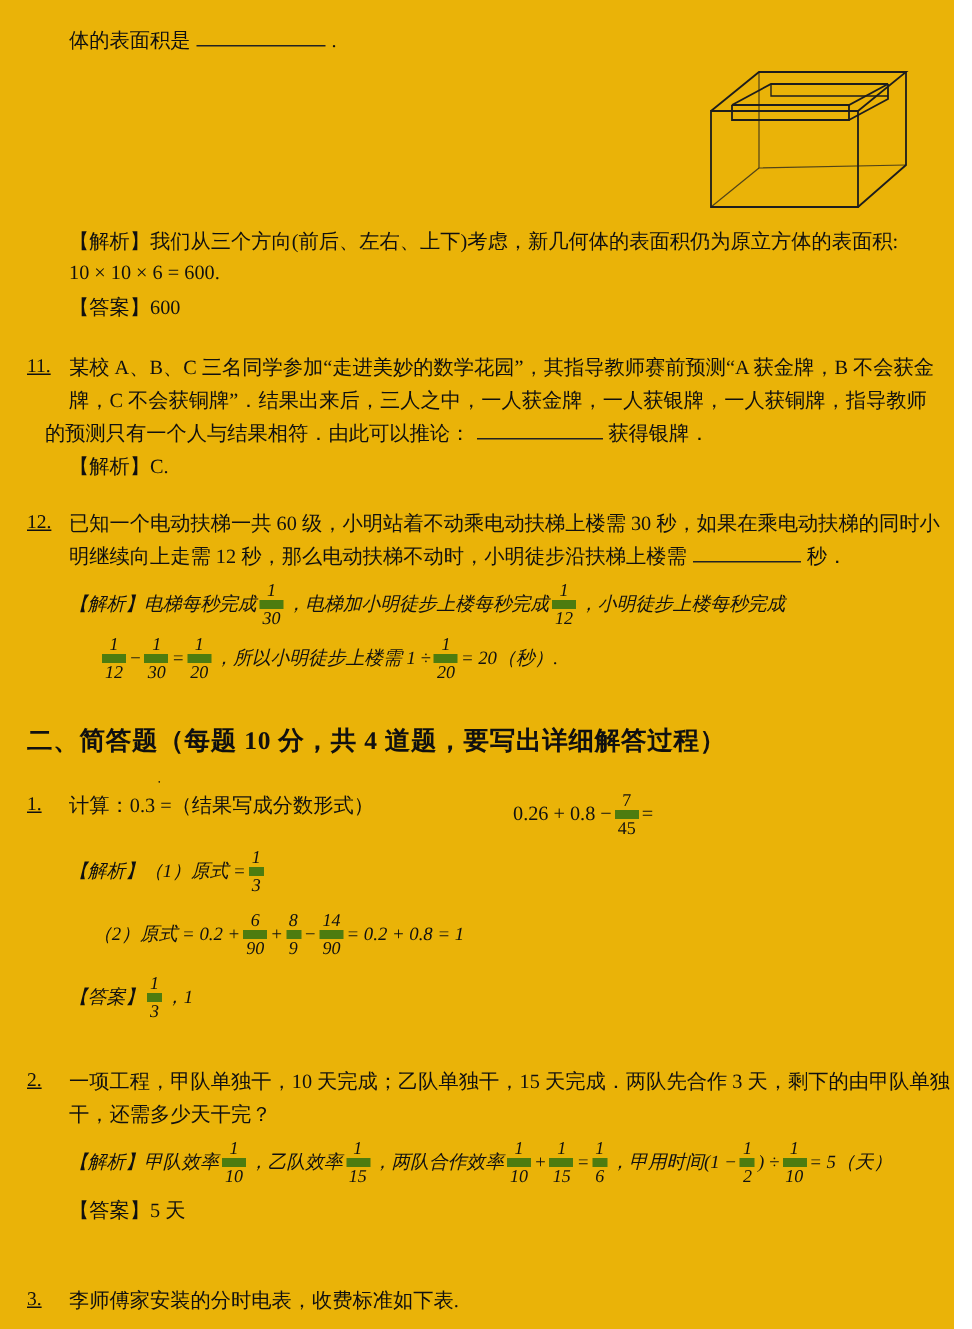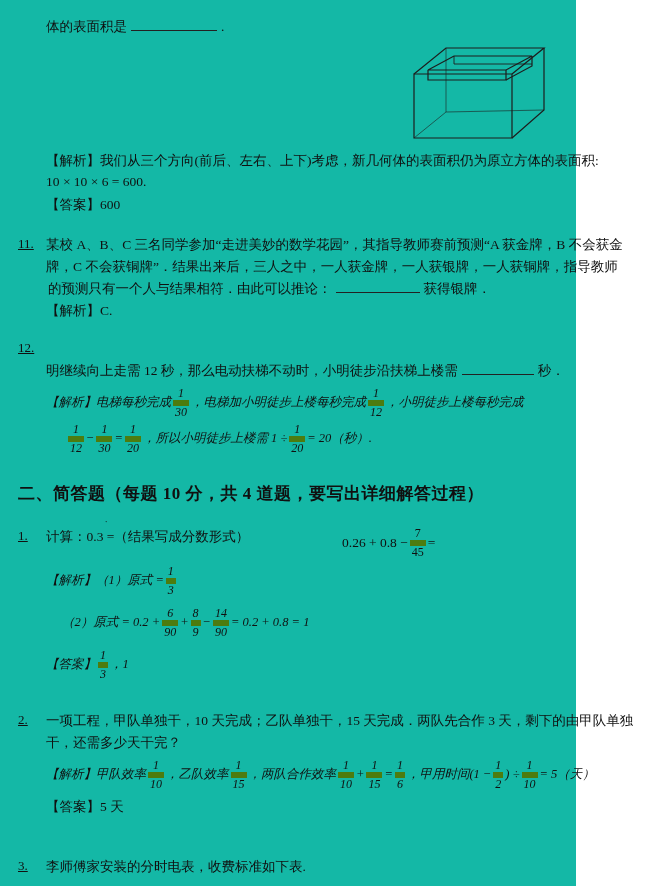--- a/index.html
+++ b/index.html
@@ -10,23 +10,23 @@
   body {
     width: 648px;
     height: 886px;
     position: relative;
     font-family: "Liberation Serif", serif;
     color: #101010;
     overflow: hidden;
   }
   .page {
     position: relative;
-    width: 576px;
+    width: 636px;
     height: 886px;
-    background: #14b8a6;
+    background: #eab308;
     padding: 0;
   }
   .line {
     position: absolute;
     white-space: nowrap;
   }
   .frac {
     display: inline-block;
     vertical-align: middle;
     text-align: center;
@@ -105,28 +105,29 @@
     <span>【解析】</span><span>我们从三个方向(前后、左右、上下)考虑，新几何体的表面积仍为原立方体的表面积:</span>
   </div>
   <div class="line body-txt" style="left:46px; top:174px;">10 × 10 × 6 = 600.</div>
   <div class="line body-txt" style="left:46px; top:196px;">
     <span>【答案】</span><span>600</span>
   </div>
 
   <div class="qnum" style="left:18px; top:236px;">11.</div>
   <div class="line body-txt" style="left:46px; top:236px;">某校 A、B、C 三名同学参加“走进美妙的数学花园”，其指导教师赛前预测“A 获金牌，B 不会获金</div>
   <div class="line body-txt" style="left:46px; top:258px;">牌，C 不会获铜牌”．结果出来后，三人之中，一人获金牌，一人获银牌，一人获铜牌，指导教师</div>
-  <div class="line body-txt" style="left:48px; top:280px;">
+  <div class="line body-txt" style="left:30px; top:280px;">
     <span>的预测只有一个人与结果相符．由此可以推论：</span><span class="blank-ul" style="width:84px; margin:0 4px;"></span><span>获得银牌．</span>
   </div>
   <div class="line body-txt" style="left:46px; top:302px;">
     <span>【解析】</span><span>C.</span>
   </div>
 
   <div class="qnum" style="left:18px; top:340px;">12.</div>
+  <div class="line body-txt" style="left:46px; top:340px;">已知一个电动扶梯一共 60 级，小明站着不动乘电动扶梯上楼需 30 秒，如果在乘电动扶梯的同时小</div>
   <div class="line body-txt" style="left:46px; top:362px;text-align:center;">
     <span>明继续向上走需 12 秒，那么电动扶梯不动时，小明徒步沿扶梯上楼需</span><span class="blank-ul" style="width:72px; margin:0 4px;"></span><span>秒．</span>
   </div>
 
   <div class="line small-txt" style="left:46px; top:388px;">
     <span>【解析】</span><span>电梯每秒完成</span><span class="frac"><span class="num">1</span><span class="den">30</span></span><span>，电梯加小明徒步上楼每秒完成</span><span class="frac"><span class="num">1</span><span class="den">12</span></span><span>，小明徒步上楼每秒完成</span>
   </div>
 
   <div class="line small-txt" style="left:66px; top:424px;">
     <span class="frac"><span class="num">1</span><span class="den">12</span></span><span>−</span><span class="frac"><span class="num">1</span><span class="den">30</span></span><span>=</span><span class="frac"><span class="num">1</span><span class="den">20</span></span><span>，所以小明徒步上楼需 1 ÷</span><span class="frac"><span class="num">1</span><span class="den">20</span></span><span>= 20（秒）.</span>

